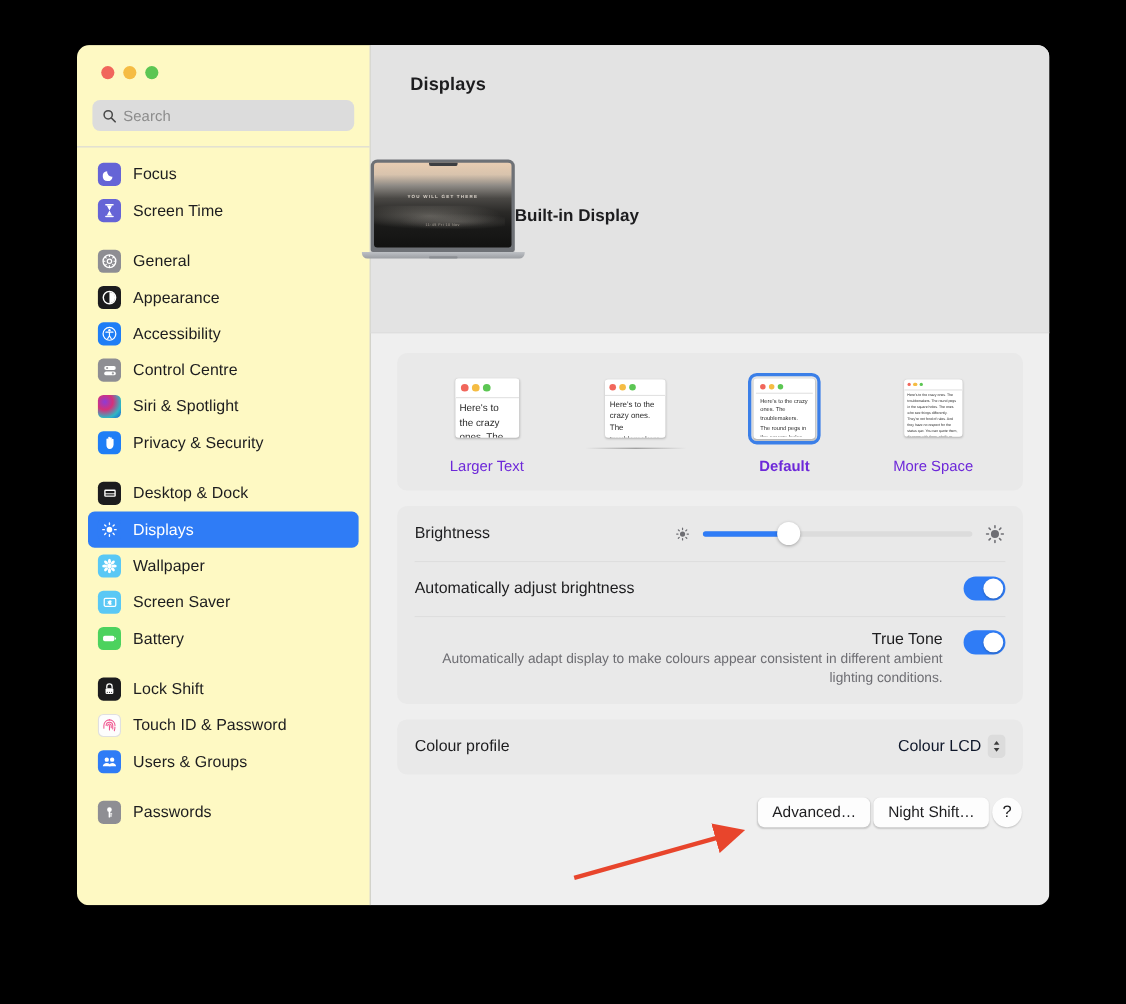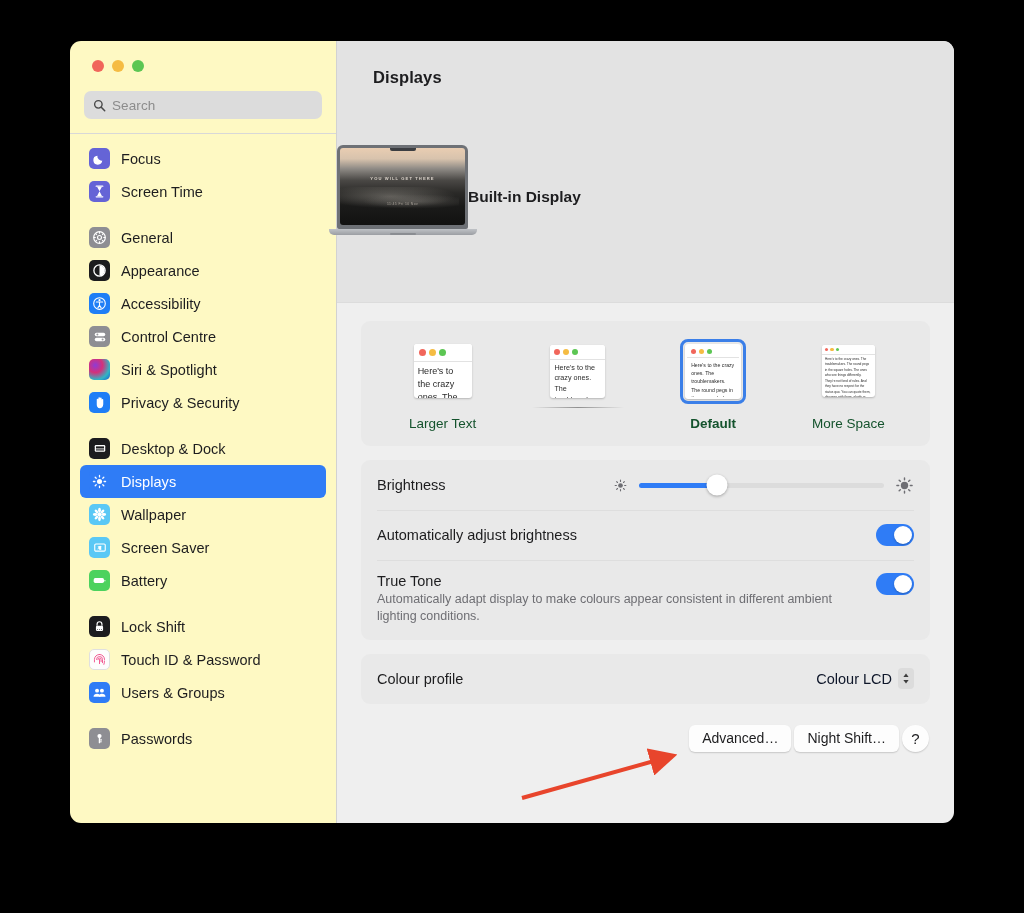--- a/index.html
+++ b/index.html
@@ -82,26 +82,26 @@
   .thumbwrap{ height:72px; display:flex; align-items:center; justify-content:center; }
   .thumb{ background:#fff; border-radius:3px; overflow:hidden; position:relative;
     box-shadow:0 1px 2px rgba(0,0,0,.22); }
   .thumb.selring{ outline:3px solid #3b7fe8; outline-offset:2px; border:2px solid #fff; }
   .tbar{ display:flex; align-items:center; gap:3px; padding:4px 4px; background:#fff;
     border-bottom:1px solid #e2e2e2; }
   .tdot{ border-radius:50%; }
   .tbody{ padding:3px 4px; color:#2b2b2b; overflow:hidden; }
   .resline{ width:92px; height:1px;
     background:linear-gradient(90deg,rgba(160,160,160,0),#8f8f8f,rgba(160,160,160,0)); }
-  .reslabel{ margin-top:9px; font-size:13.5px; color:#14532d; white-space:nowrap; }
+  .reslabel{ margin-top:9px; font-size:13.5px; color:#6d28d9; white-space:nowrap; }
   .reslabel.b{ font-weight:bold; }
 
   
   #setcard{ margin-top:14px; padding:0 16px; }
-  .row{ display:flex; align-items:center; min-height:50px; position:relative; }
+  .row{ display:flex; align-items:center; min-height:50px; position:relative;text-align:right; }
   .row + .row:before{ content:""; position:absolute; left:0; right:0; top:0;
     height:1px; background:#dedede; }
   .rowlabel{ font-size:14.5px; color:#1d1d1f; }
   .rowsub{ font-size:12.5px; color:#6e6e73; line-height:1.35; margin-top:2px;
     max-width:480px; }
   .rowgrow{ flex:1; }
 
   .sunsm, .sunlg{ flex:0 0 auto; }
   .slider{ position:relative; width:245px; height:5px; background:#dcdcdc;
     border-radius:3px; margin:0 11px; }

